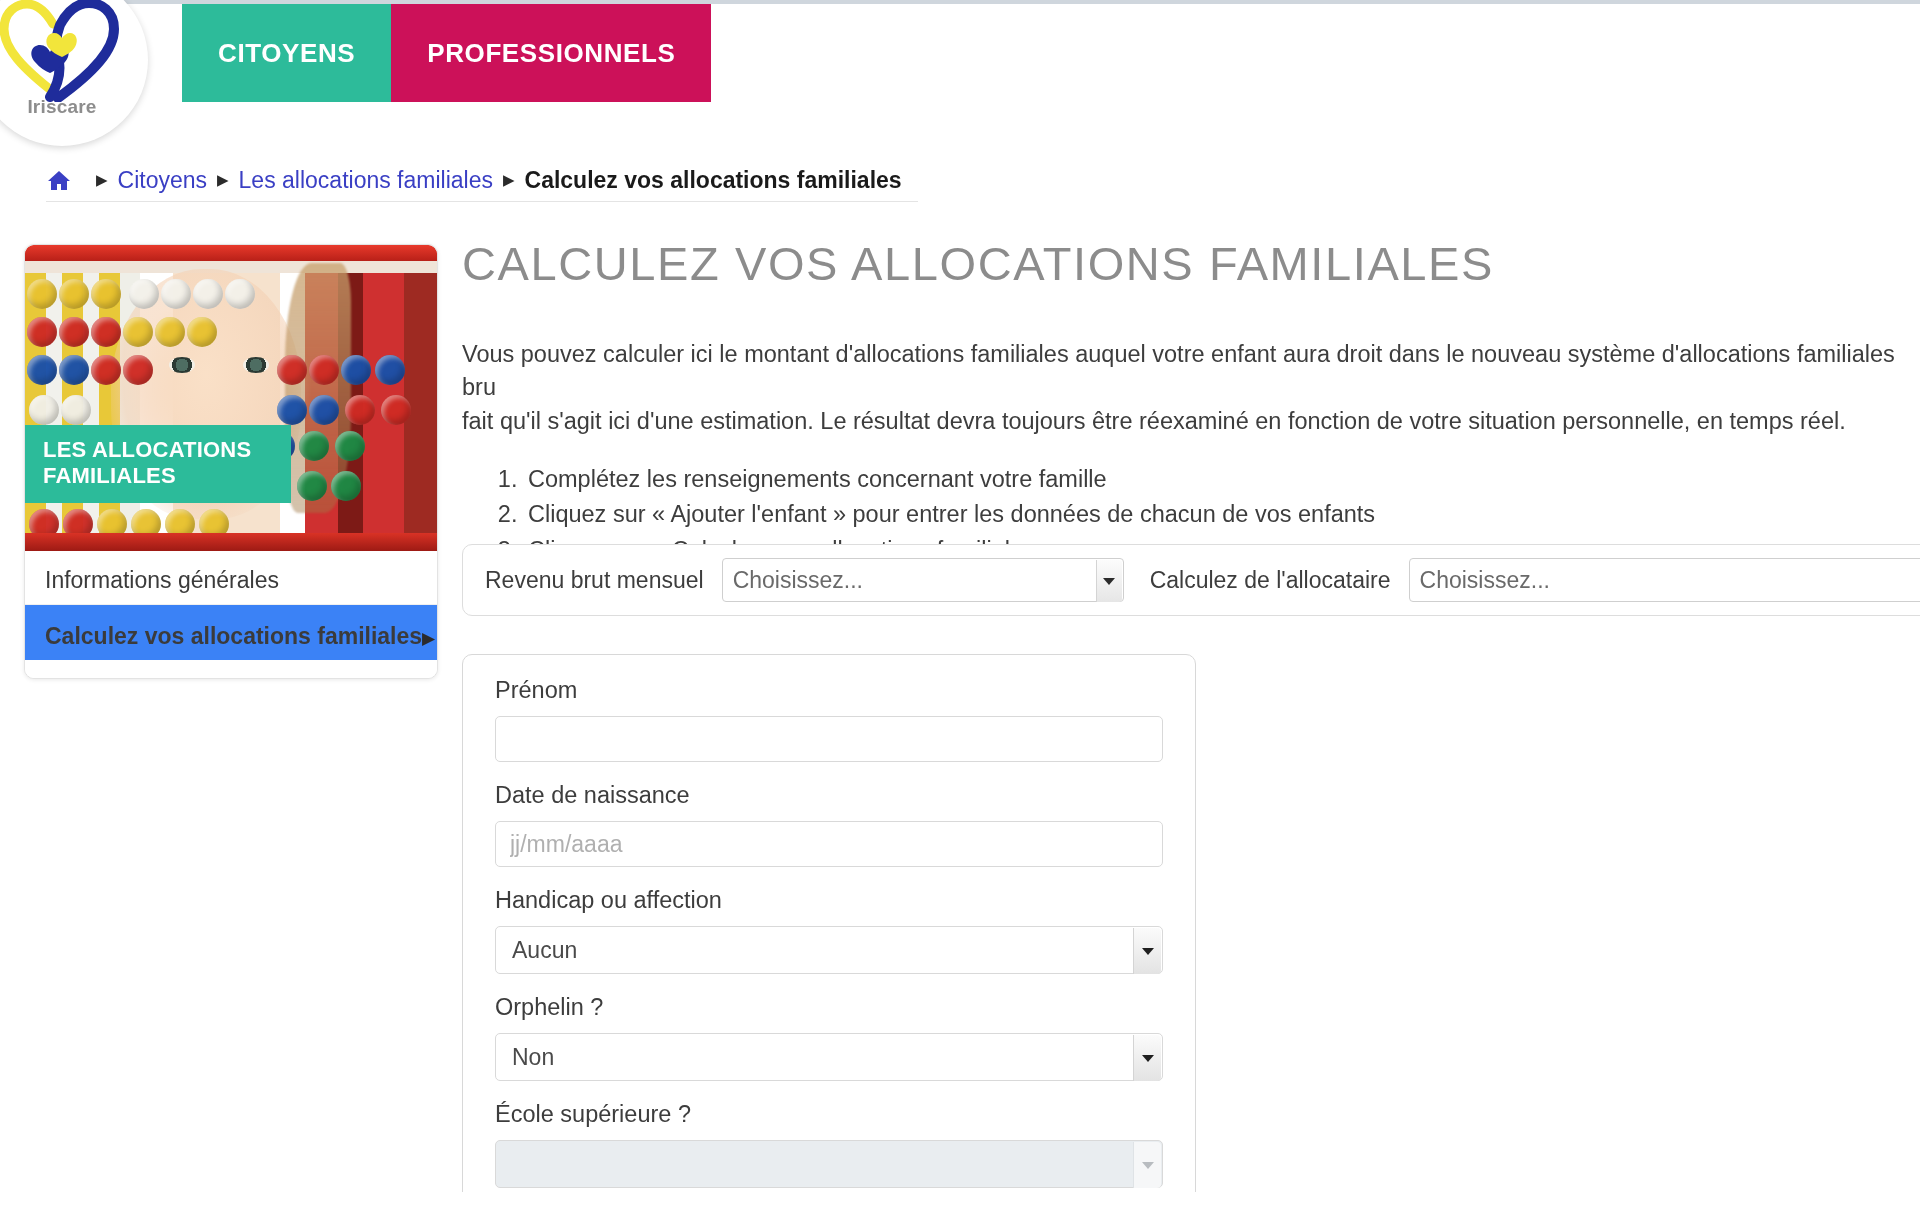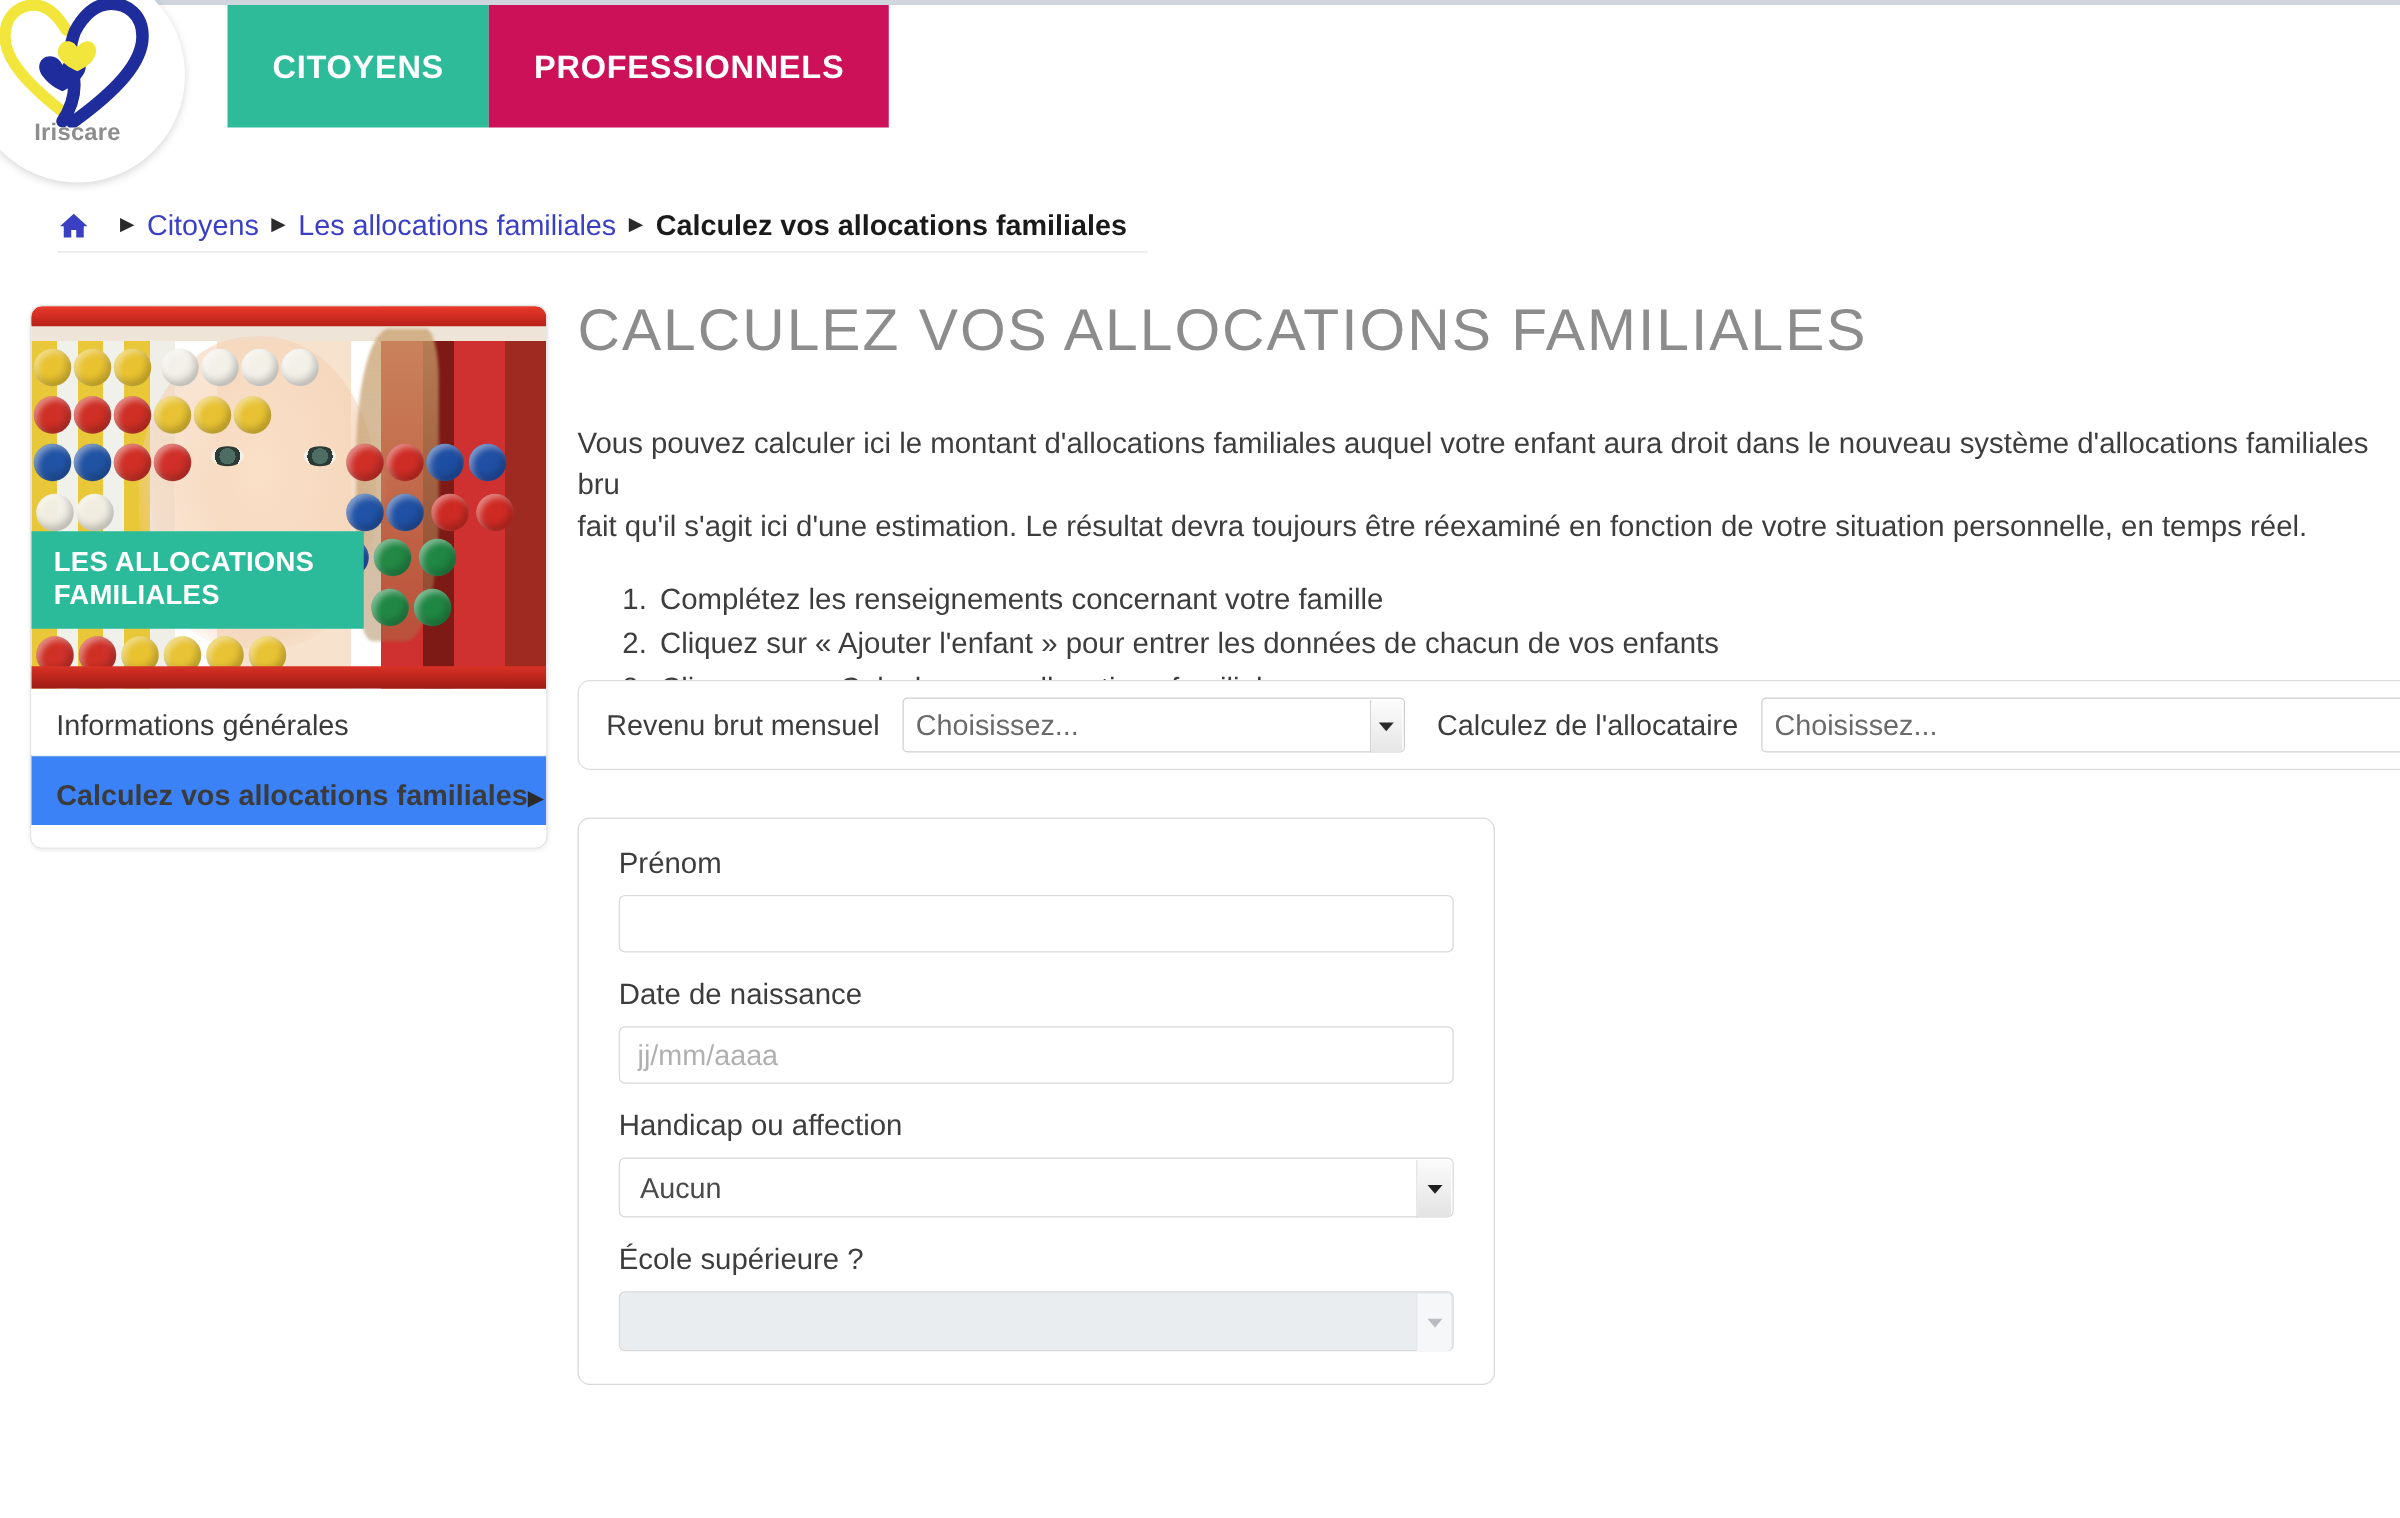--- a/index.html
+++ b/index.html
@@ -578,20 +578,29 @@
     <div class="field">
       <label class="flabel">Handicap ou affection</label>
       <div class="fsel">
         <span>Aucun</span>
         <span class="arrowbox">
             <i></i>
           </span>
       </div>
     </div>
 
+    <div class="field">
+      <label class="flabel">Orphelin ?</label>
+      <div class="fsel">
+        <span>Non</span>
+        <span class="arrowbox">
+            <i></i>
+          </span>
+      </div>
+    </div>
 
     <div class="field">
       <label class="flabel">École supérieure ?</label>
       <div class="fsel disabled">
         <span></span>
         <span class="arrowbox">
             <i></i>
           </span>
       </div>
     </div>

